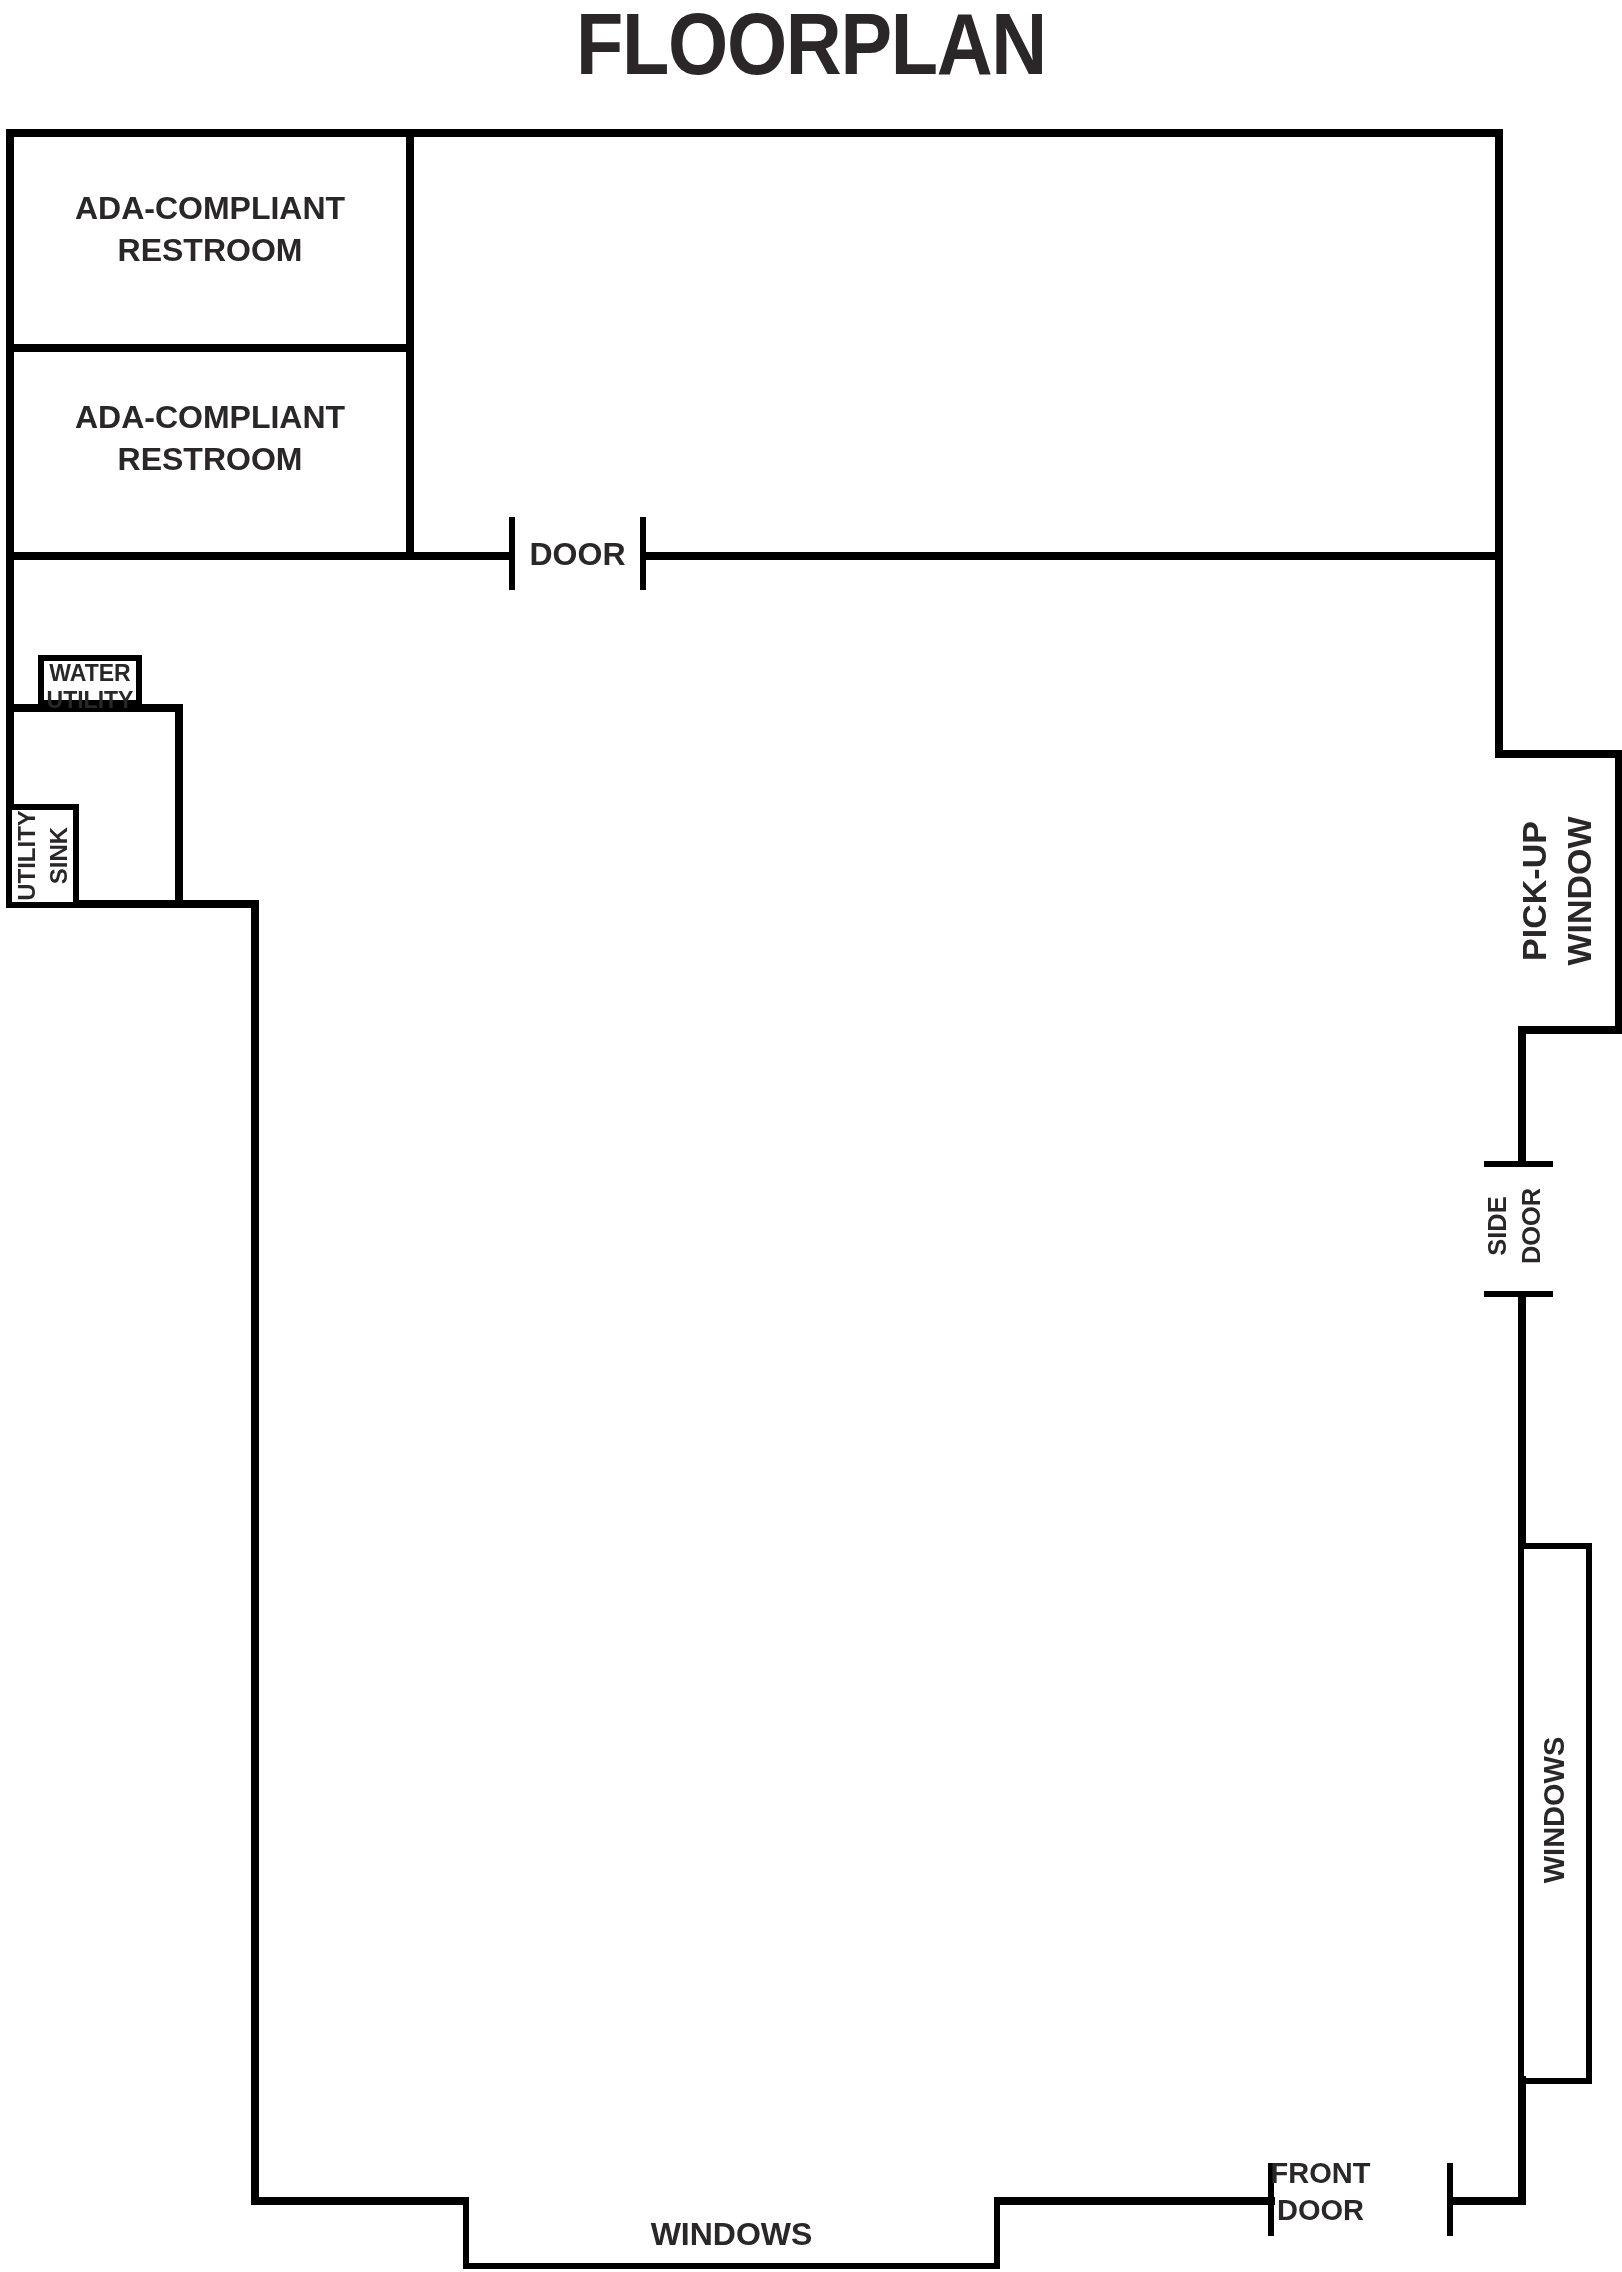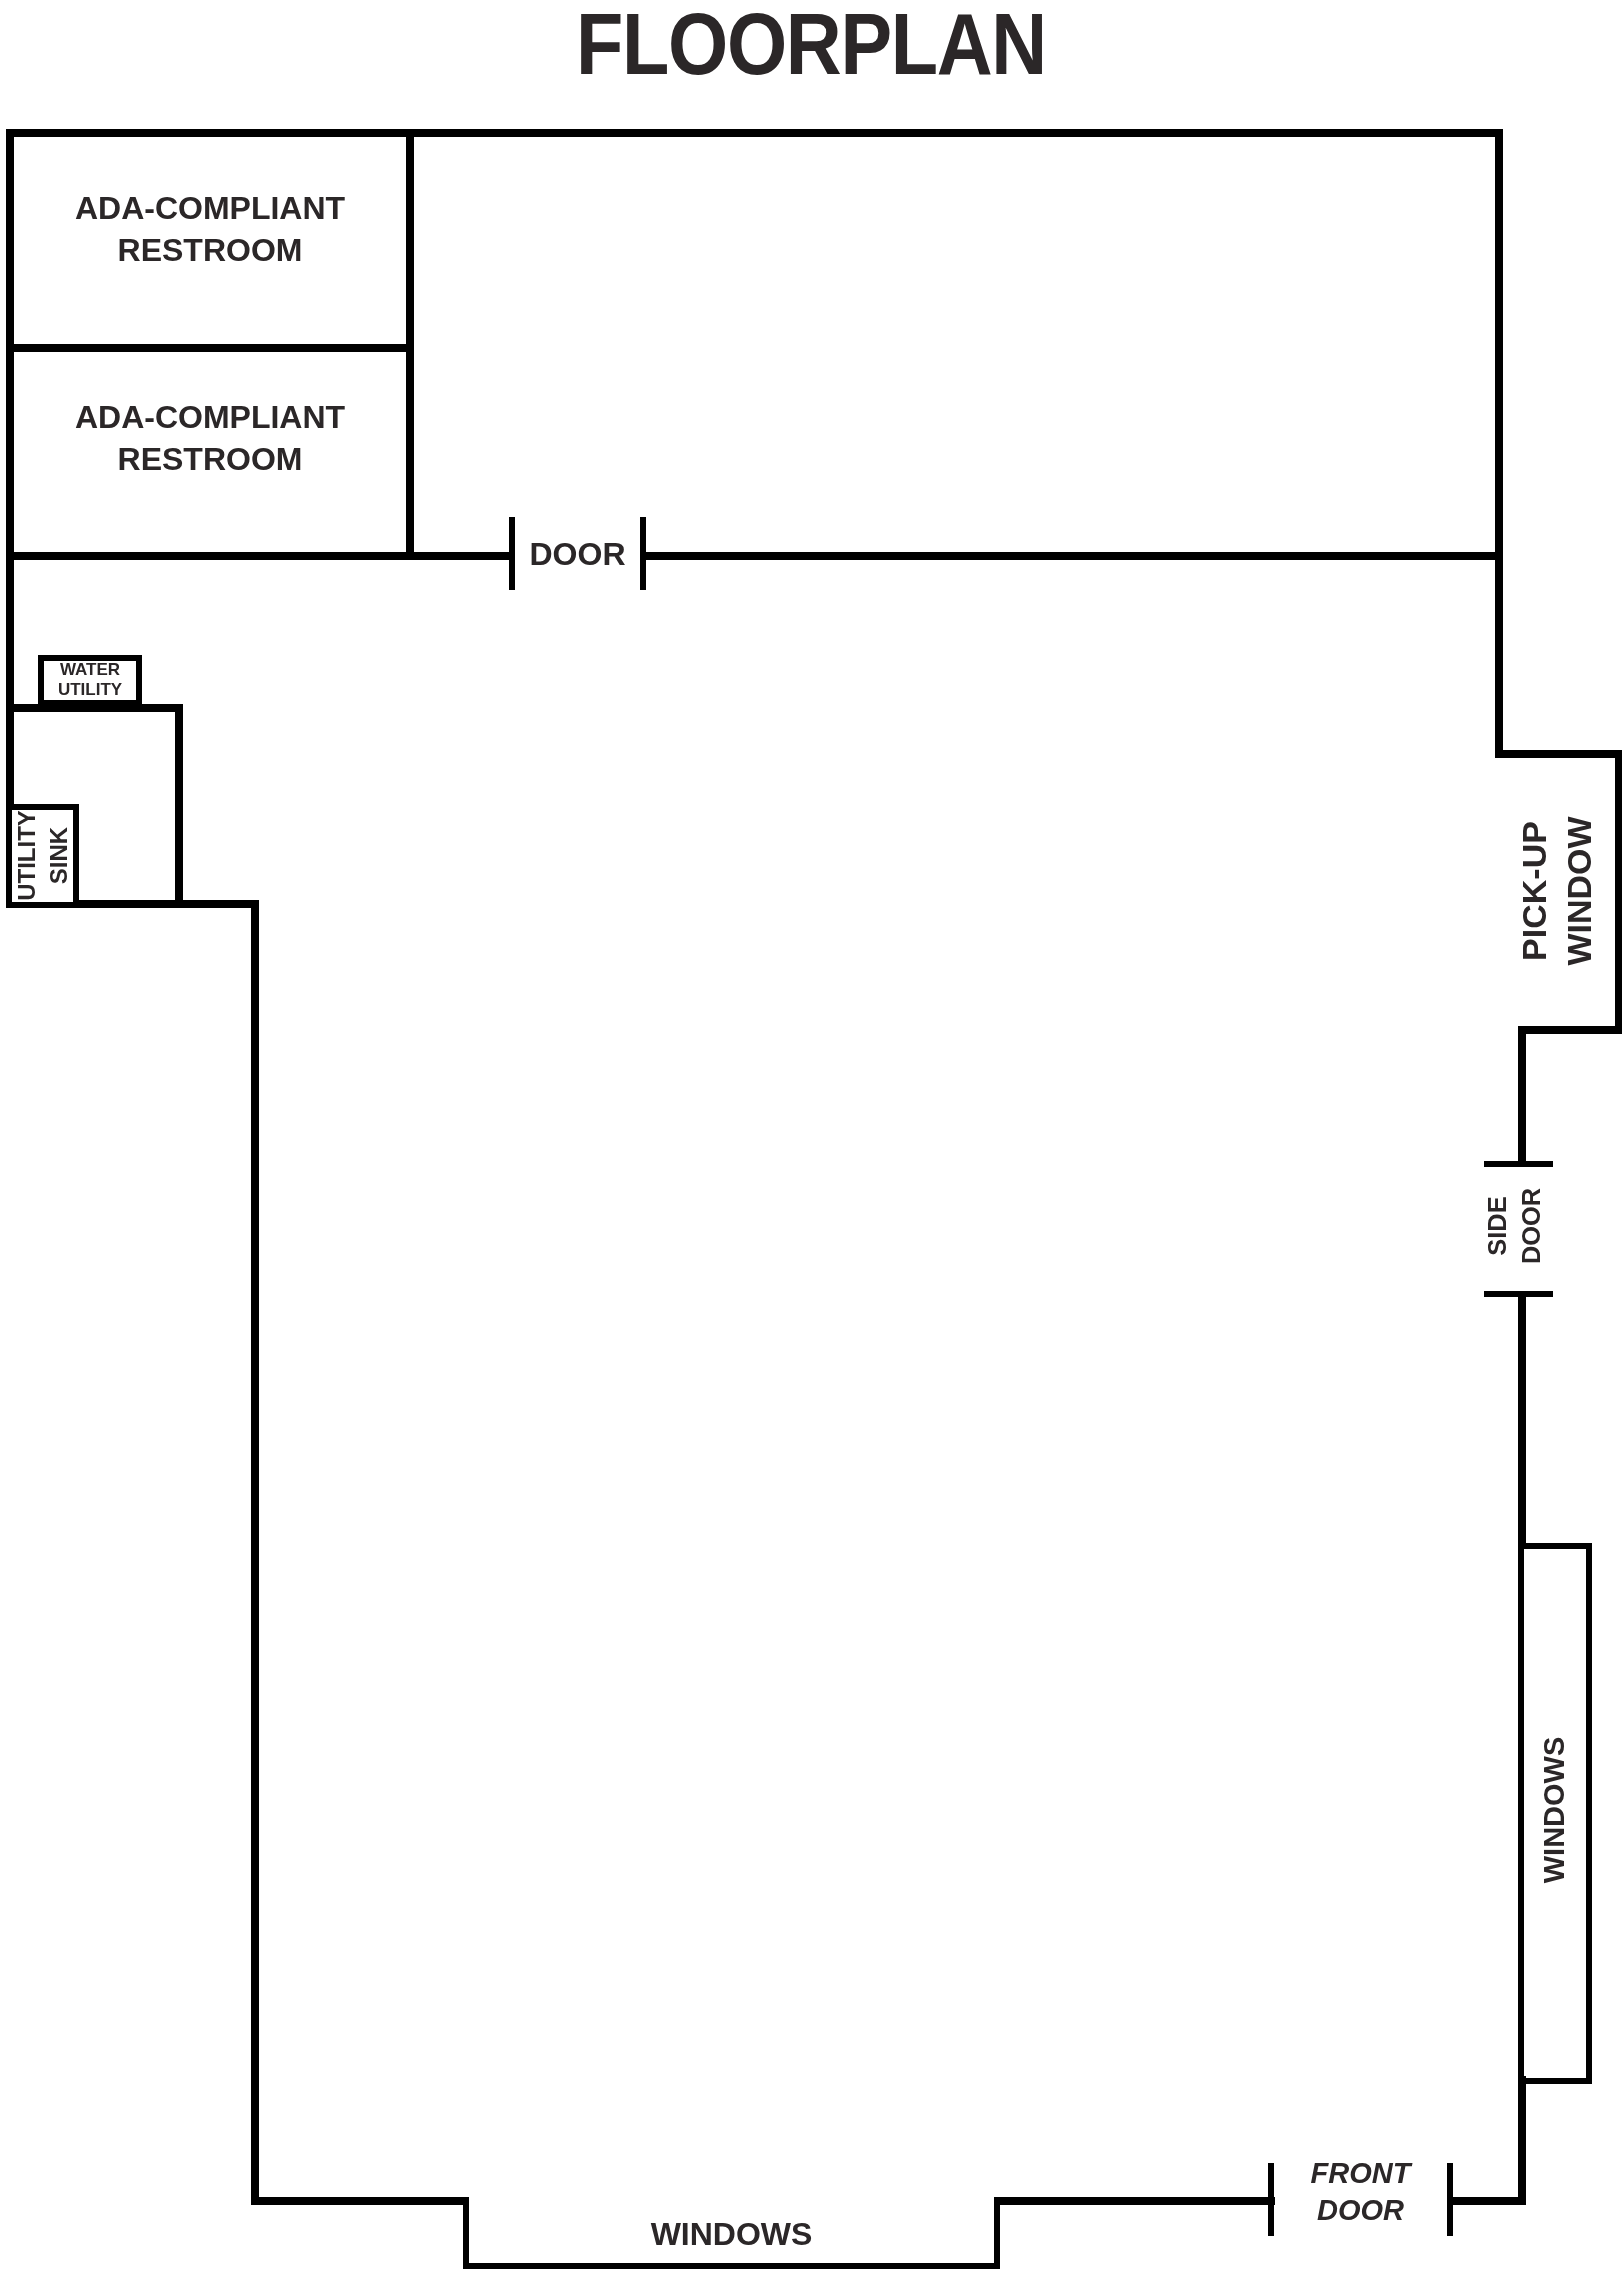--- a/index.html
+++ b/index.html
@@ -30,21 +30,21 @@
     text-align: center;
     color: #2b2728;
     font-size: 88px;
     font-weight: 700;
     letter-spacing: -1.5px;
     line-height: 1.0;
     transform: scaleX(0.88);
   }
   .room-label { font-size: 32px; }
   .door-label { font-size: 32px; }
-  .small-label { font-size: 17px; line-height: 1.18; }
+  .small-label { font-size: 23px; line-height: 1.18; }
   .us-label { font-size: 24px; }
   .pu-label { font-size: 34px; }
   .sd-label { font-size: 25.4px; }
   .win-label { font-size: 29px; }
   .fd-label { font-size: 29px; line-height: 1.28; }
   .winb-label { font-size: 32px; }
 </style>
 </head>
 <body>
 
@@ -118,21 +118,21 @@
     <span style="display:block">WINDOW</span>
   </div>
 
   <div class="label rot sd-label" style="left:1445px; top:1192px; width:139px; height:68px;">
     <span style="display:block">SIDE</span>
     <span style="display:block">DOOR</span>
   </div>
 
   <div class="label rot win-label" style="left:1461px; top:1791px; width:185px; height:38px; line-height:38px;">WINDOWS</div>
 
-  <div class="label fd-label" style="left:1276px; top:2155px; width:169px;font-style:italic;">
+  <div class="label fd-label" style="left:1236px; top:2155px; width:169px;">
     <span style="display:block">FRONT</span>
     <span style="display:block">DOOR</span>
   </div>
 
   <div class="label winb-label" style="left:466px; top:2213px; width:531px;">WINDOWS</div>
 
 </div>
 
 
 </body></html>

